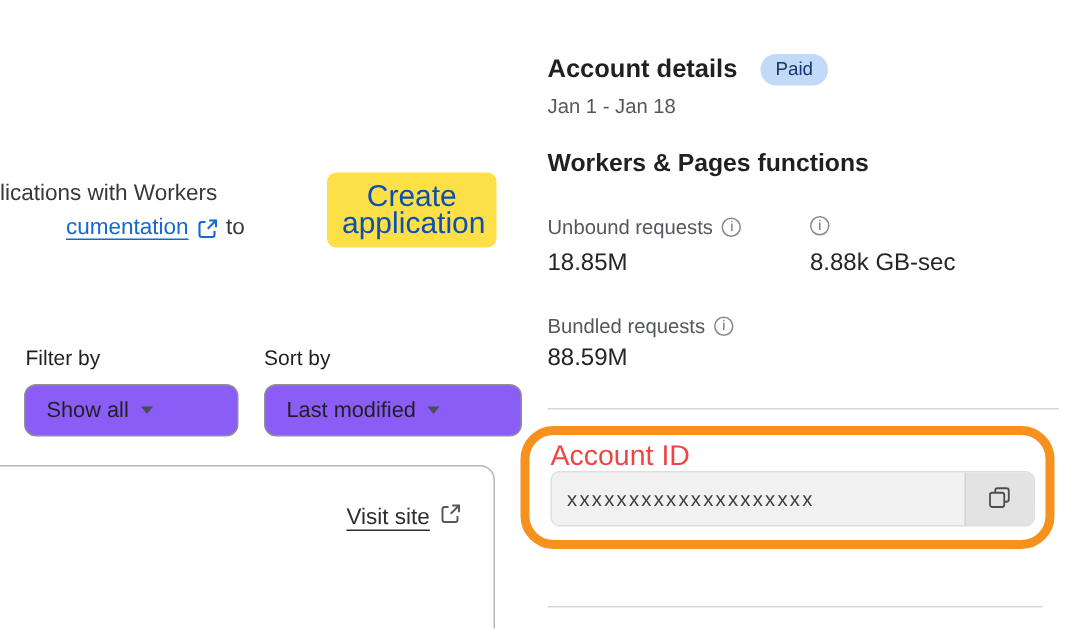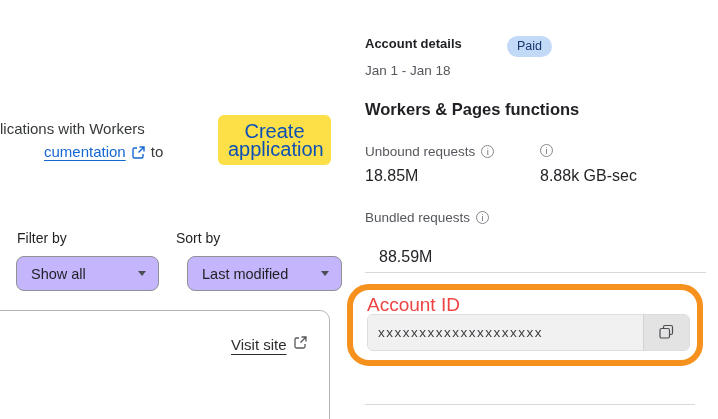--- a/index.html
+++ b/index.html
@@ -13,36 +13,36 @@
   .doc-link { color:#1567d3; text-decoration:underline; text-underline-offset:3px; cursor:pointer; }
   .ext-icon { display:inline-flex; margin-top:2px; }
 
   .create-btn { position:absolute; left:218px; top:115px; width:113px; height:50px;
     background:#fde047; color:#0d50b5; border:none; border-radius:6px;
     font-size:20px; line-height:18px; font-family:Liberation Sans, sans-serif; cursor:pointer; padding:0 10px; }
 
   .ctl-label { position:absolute; font-size:14px; color:#1f2023; }
   .filter-label { left:17px; top:230px; }
   .sort-label { left:176px; top:230px; }
-  .select { position:absolute; top:256px; height:35px; background:#c4b5fd;
+  .select { position:absolute; top:256px; height:35px; background:#8b5cf6;
     border:1px solid #8f9194; border-radius:8px; display:flex; align-items:center;
-    justify-content:space-between; padding:0 12px 0 14px; font-size:14.5px; color:#1f2023; cursor:pointer; }
+    justify-content:flex-start; padding:0 12px 0 14px; font-size:14.5px; color:#1f2023; cursor:pointer; }
   .select-filter { left:16px; width:143px; }
-  .select-sort { left:187px; width:155px; }
+  .select-sort { left:176px; width:172px; }
   .caret { width:0; height:0; border-left:4.5px solid transparent; border-right:4.5px solid transparent;
     border-top:5.5px solid #4a4d52; margin-left:8px; }
 
   .card { position:absolute; left:-30px; top:310px; width:360px; height:160px;
     background:#fff; border:1px solid #b3b5b8; border-radius:10px; }
   .visit-site { position:absolute; left:260px; top:24px; font-size:15px; color:#2b2d30;
     display:flex; align-items:center; gap:6px; cursor:pointer; }
   .visit-site .txt { text-decoration:underline; text-underline-offset:4px; }
 
   
-  .acct-title { position:absolute; left:365px; top:36px; font-size:13px; font-weight:bold; color:#1f2023;text-align:center; }
+  .acct-title { position:absolute; left:365px; top:36px; font-size:17px; font-weight:bold; color:#1f2023;text-align:center; }
   .paid-badge { position:absolute; left:507px; top:36px; background:#c3d9f8; color:#16376b;
     font-size:12.5px; padding:3px 10px 4px; border-radius:12px; }
   .date-range { position:absolute; left:365px; top:63px; font-size:13.5px; color:#54575c; }
   .section-title { position:absolute; left:365px; top:100px; font-size:16.5px; font-weight:bold; color:#1f2023; }
 
   .stat-label { position:absolute; font-size:13.5px; color:#54575c; display:flex; align-items:center; gap:6px; white-space:nowrap; }
   .stat-value { position:absolute; font-size:16px; color:#232528; white-space:nowrap; }
   .info-icon { display:inline-flex; align-items:center; justify-content:center; width:13px; height:13px;
     border:1px solid #85898d; border-radius:50%; font-size:9.5px; line-height:1; color:#6b6f73; cursor:pointer; }
 
@@ -120,21 +120,21 @@
 
   <div class="stat-label" style="left:540px; top:144px;">
     <span class="info-icon">i</span>
   </div>
   <div class="stat-value" style="left:540px; top:167px;">8.88k GB-sec</div>
 
   <div class="stat-label" style="left:365px; top:210px;">
     <span>Bundled requests</span>
     <span class="info-icon">i</span>
   </div>
-  <div class="stat-value" style="left:365px; top:248px;margin-left:14px;">88.59M</div>
+  <div class="stat-value" style="left:365px; top:230px;">88.59M</div>
 
   <div class="divider divider-1"></div>
 
   <div class="account-id-label">Account ID</div>
   <div class="id-group">
     <input class="id-input" readonly="" value="xxxxxxxxxxxxxxxxxxxx" style="">
     <button class="copy-btn">
       <span>
         <svg width="17" height="17" viewBox="0 0 17 17">
           <rect x="2" y="5.5" width="9.5" height="9.5" rx="1.5" fill="none" stroke="#4a4d52" stroke-width="1.2"></rect>

